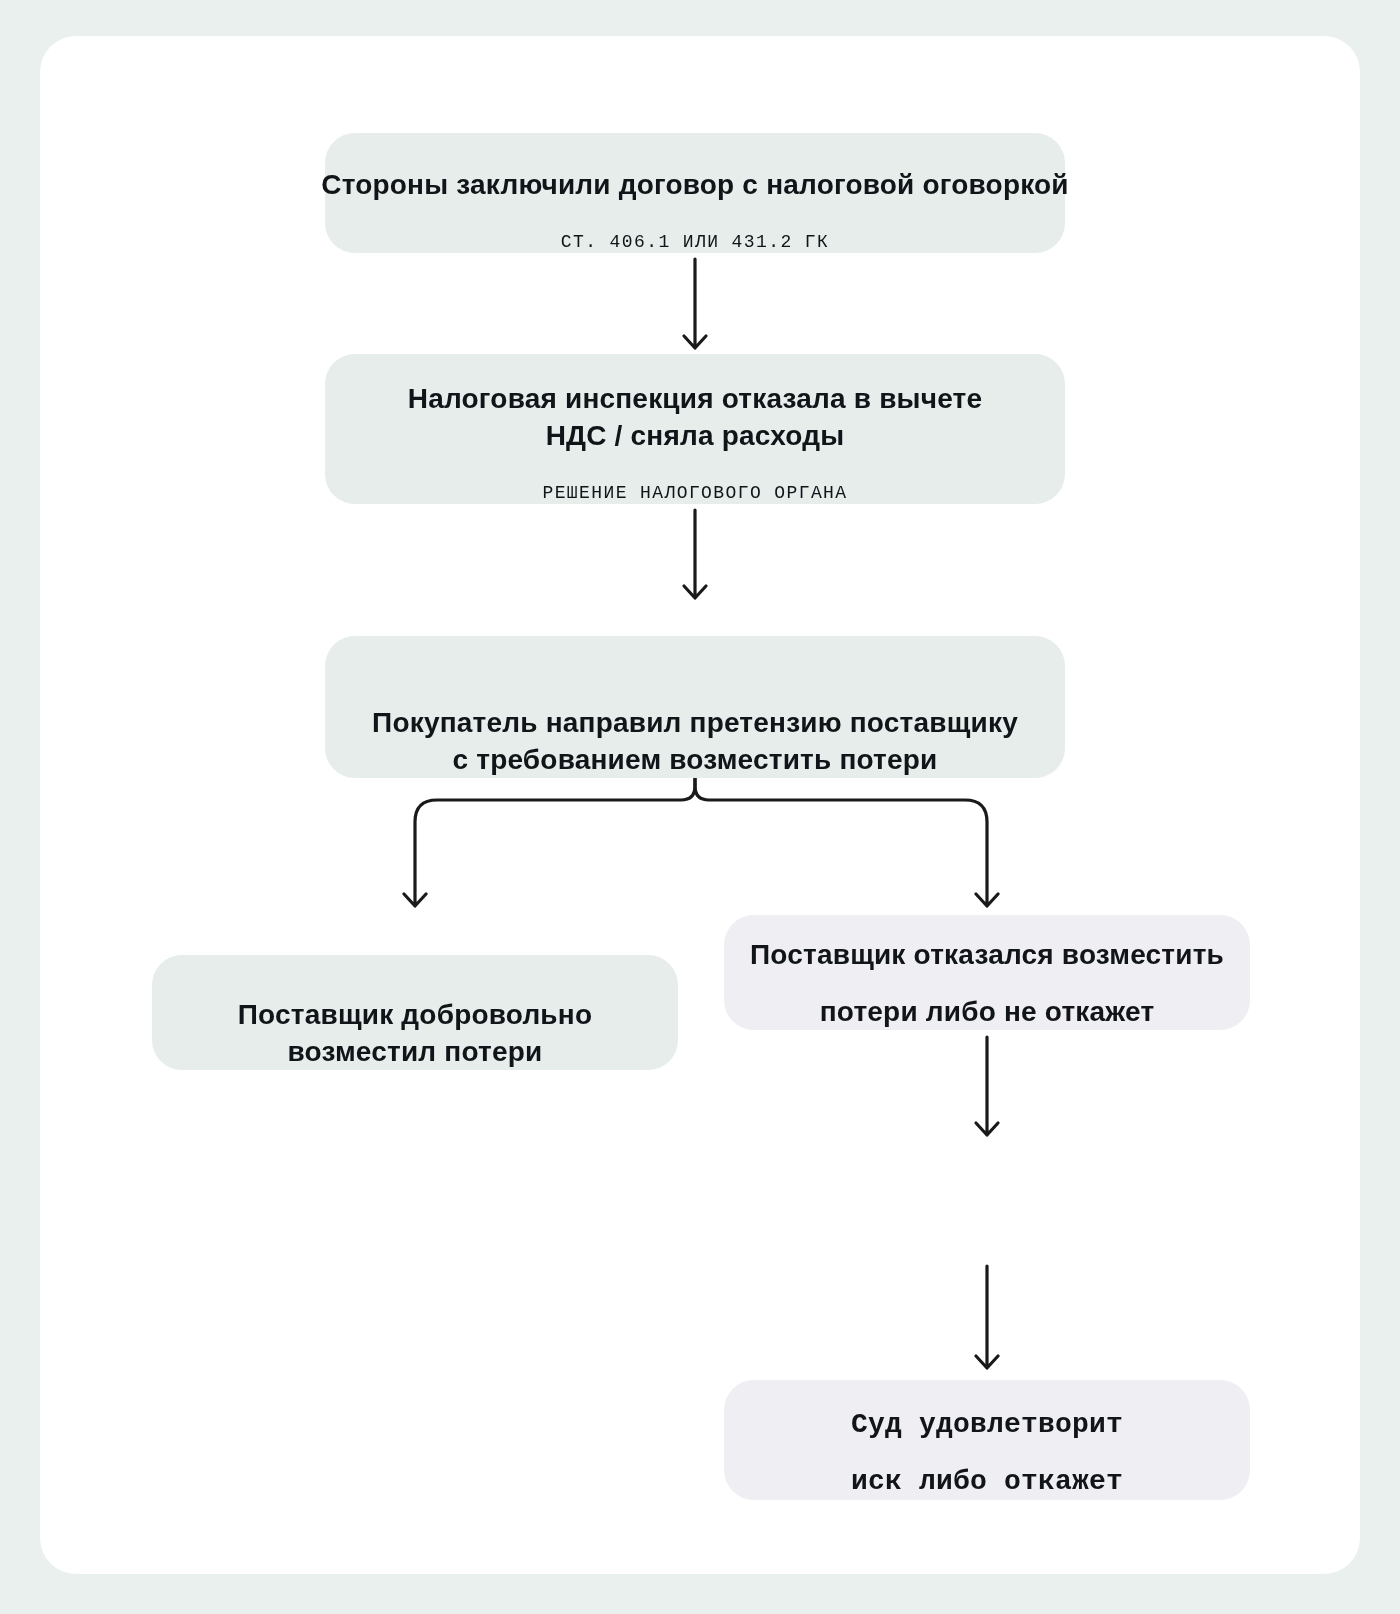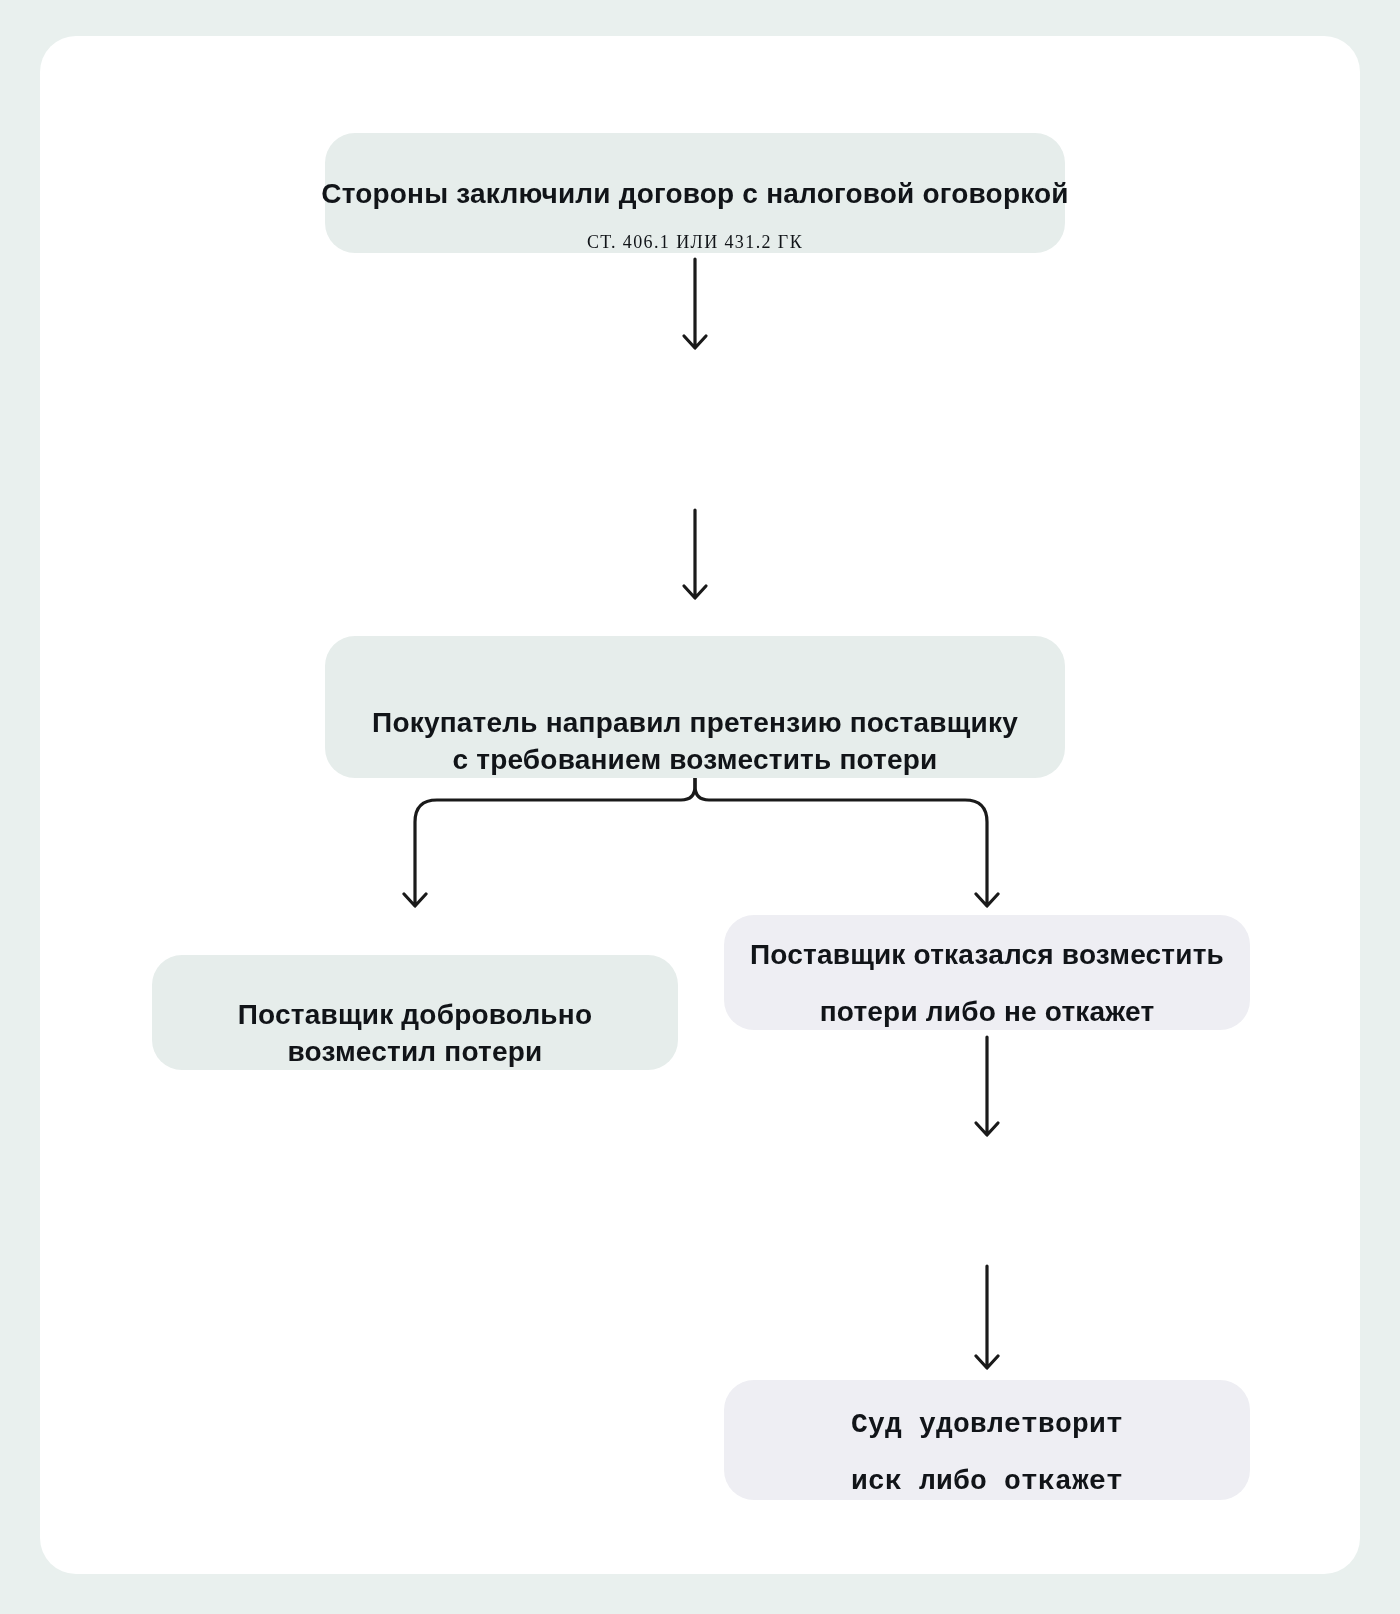--- a/index.html
+++ b/index.html
@@ -33,22 +33,22 @@
   .node.green  { background: var(--green-box, #e6edeb); }
   .node.purple { background: var(--purple-box, #eeeef3); gap: 20px; }
   .title {
     font-weight: bold;
     font-size: 28px;
     line-height: 37px;
     white-space: nowrap;
     letter-spacing: 0.2px;
   }
   .subtitle {
-    margin-top: 19px;
-    font-family: Liberation Serif, serif;
+    margin-top: 28px;
+    font-family: Liberation Mono, monospace;
     font-size: 18px;
     line-height: 22px;
     letter-spacing: 1.4px;
     white-space: nowrap;
     color: var(--text, #111418);
   }
   
   #node1 { left: 325px; top: 133px;  width: 740px; height: 120px; }
   #node2 { left: 325px; top: 354px;  width: 740px; height: 150px; }
   #node3 { left: 325px; top: 604px;  width: 740px; height: 142px; margin-top: 32px; }
@@ -89,20 +89,25 @@
     <path d="M987,1037 L987,1133 M976,1123 L987,1135 L998,1123"></path>
 
     <path d="M987,1266 L987,1366 M976,1356 L987,1368 L998,1356"></path>
   </svg>
 
   <div class="node green" id="node1">
     <div class="title">Стороны заключили договор с налоговой оговоркой</div>
     <div class="subtitle">СТ. 406.1 ИЛИ 431.2 ГК</div>
   </div>
 
+  <div class="node green" id="node2">
+    <div class="title">Налоговая инспекция отказала в вычете</div>
+    <div class="title">НДС / сняла расходы</div>
+    <div class="subtitle">РЕШЕНИЕ НАЛОГОВОГО ОРГАНА</div>
+  </div>
 
   <div class="node green" id="node3">
     <div class="title">Покупатель направил претензию поставщику</div>
     <div class="title">с требованием возместить потери</div>
   </div>
 
   <div class="node green" id="node4">
     <div class="title">Поставщик добровольно</div>
     <div class="title">возместил потери</div>
   </div>

